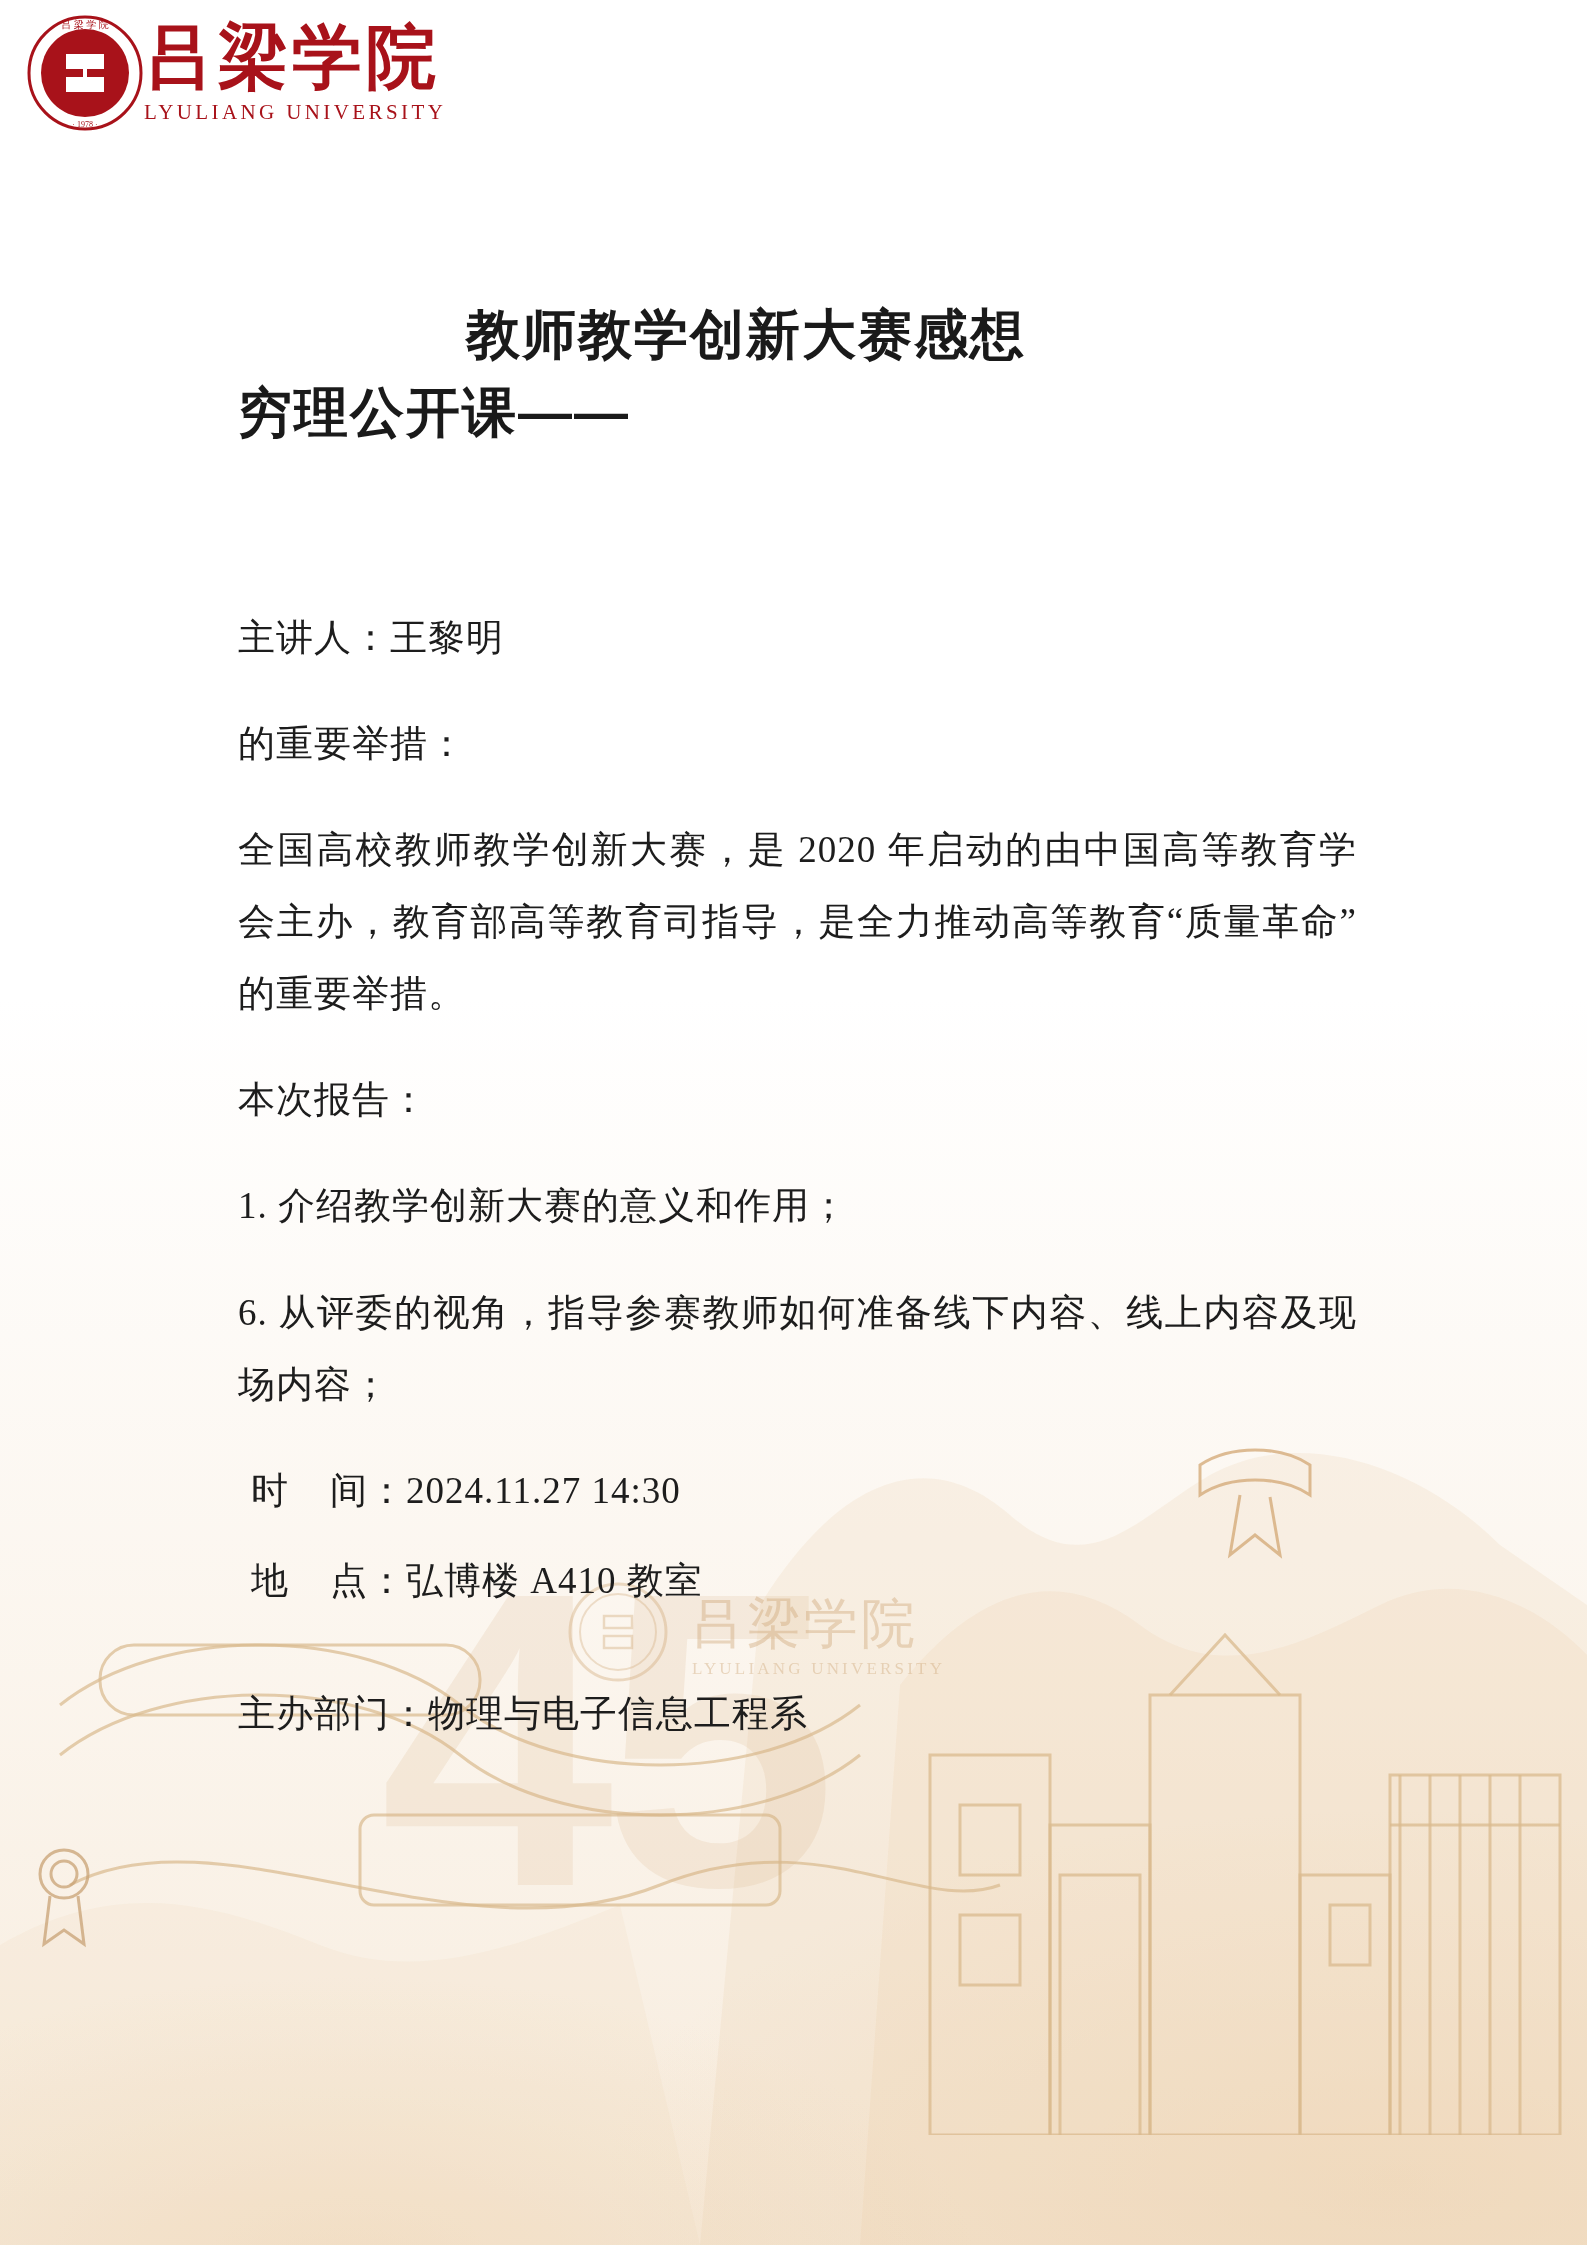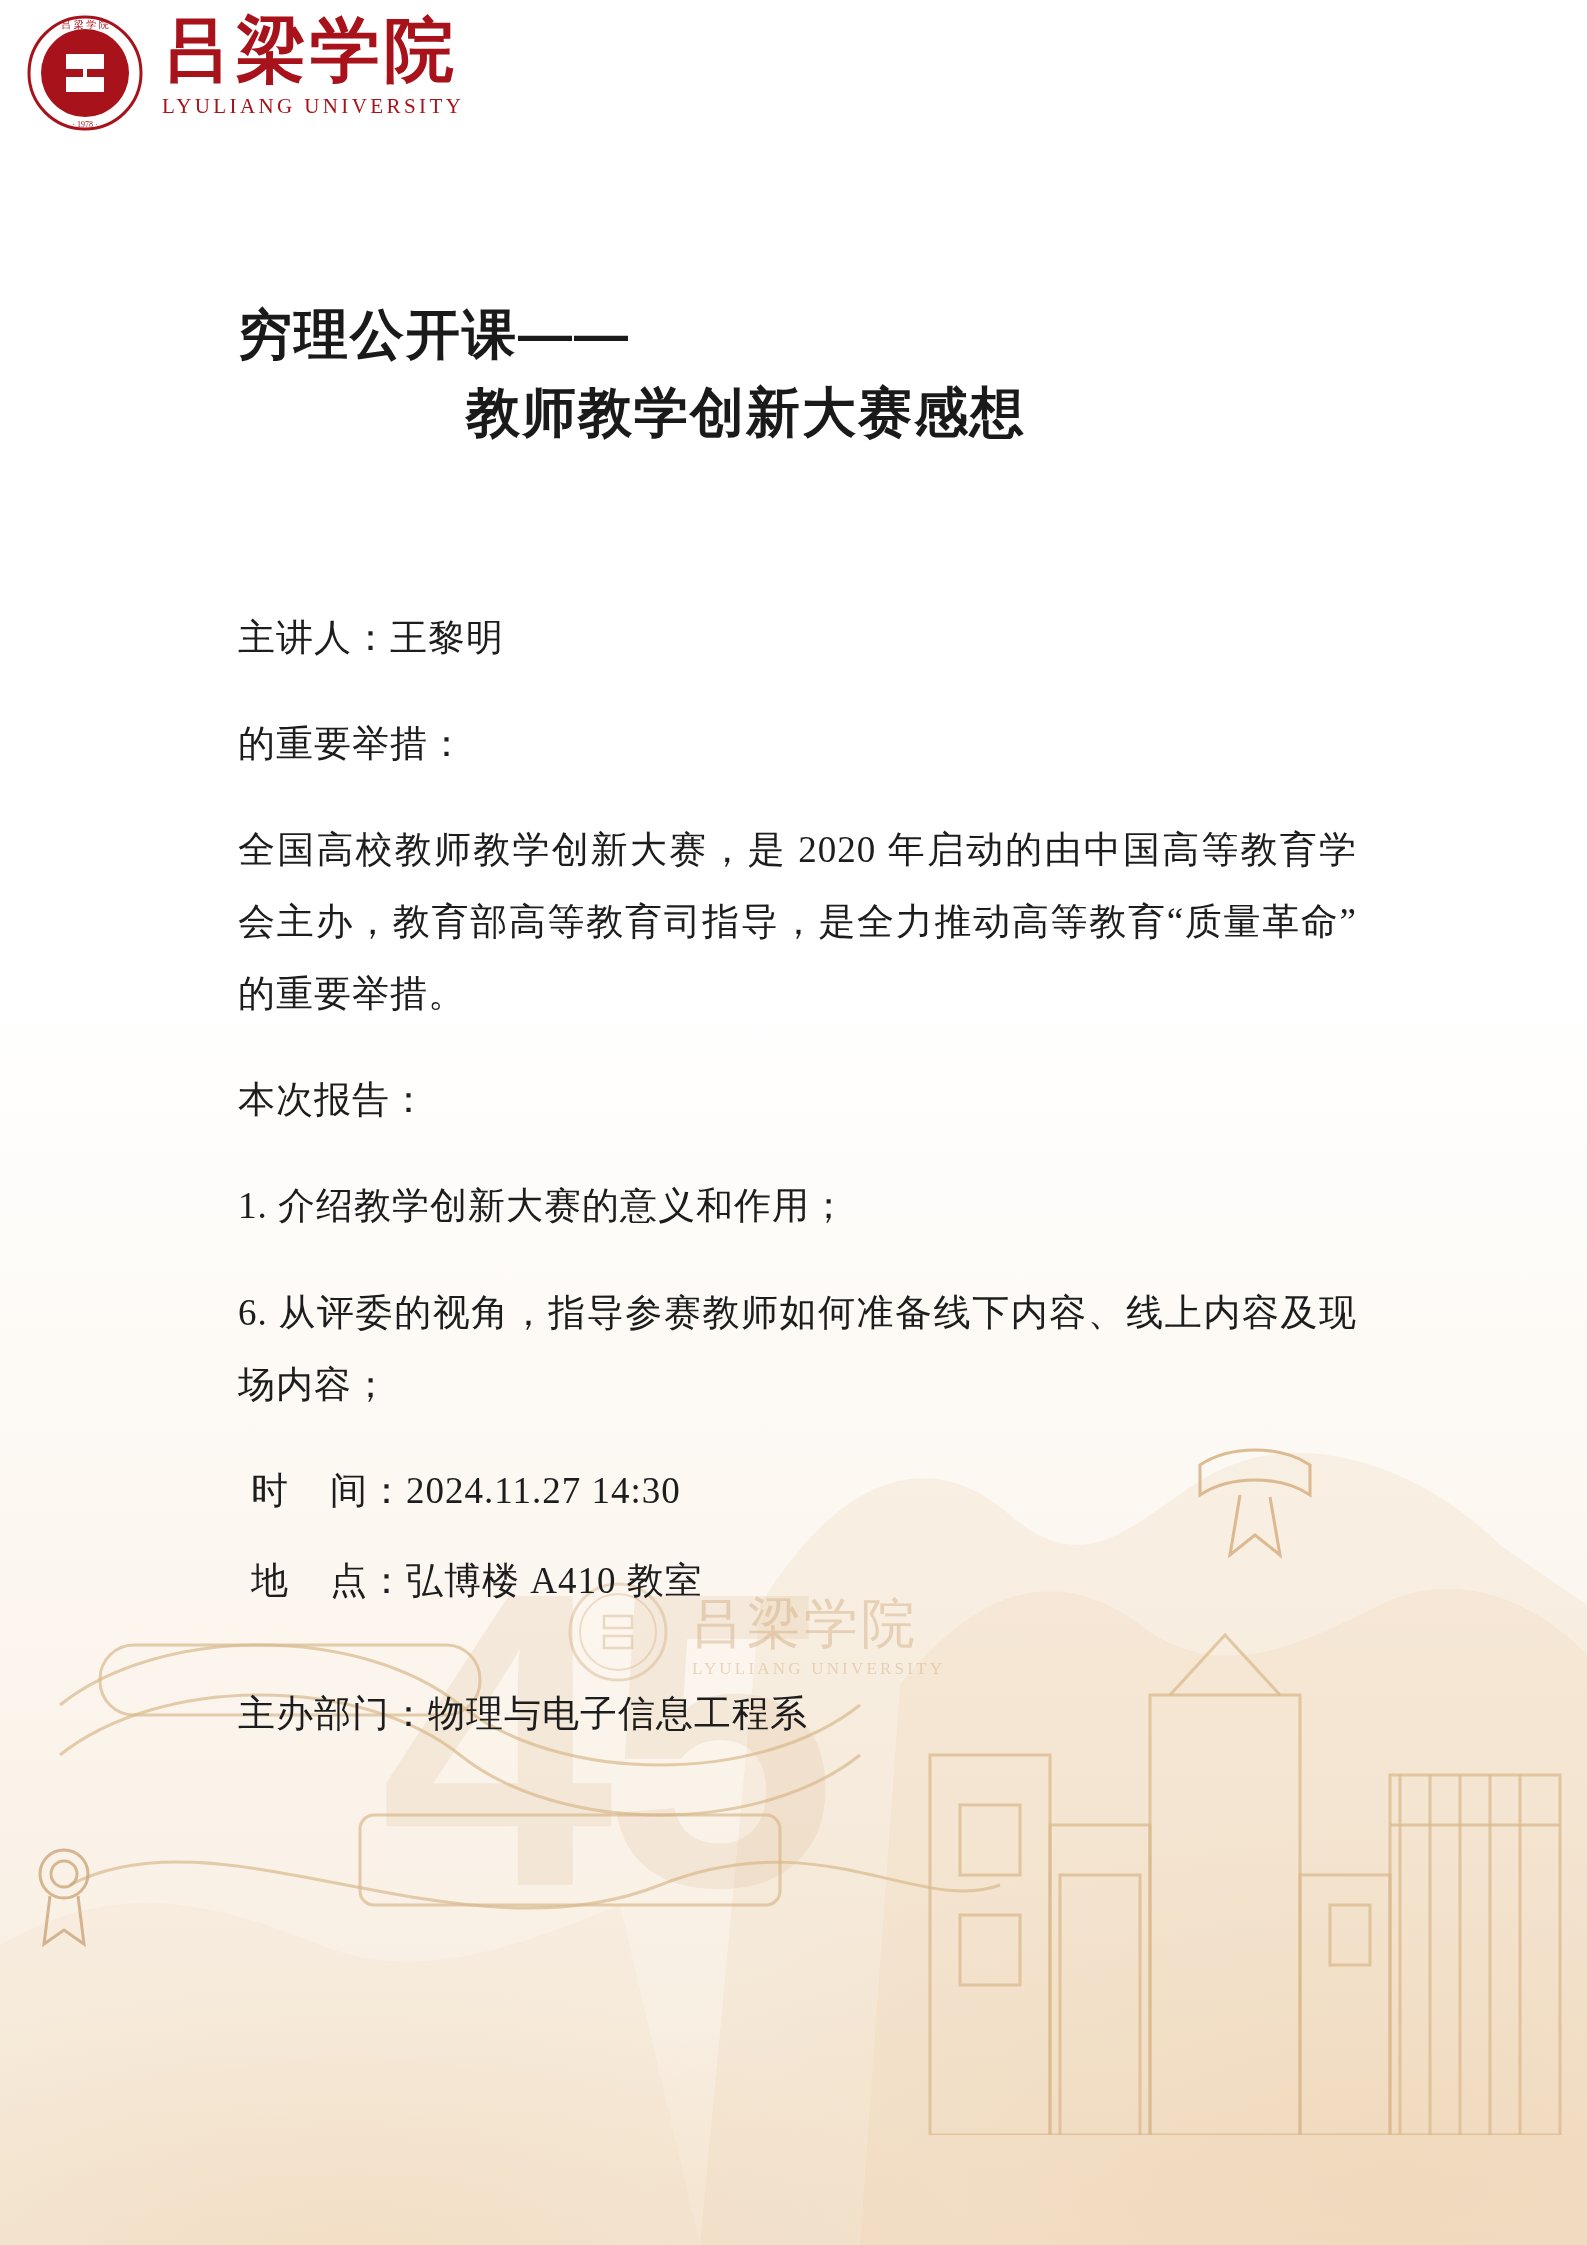--- a/index.html
+++ b/index.html
@@ -76,22 +76,21 @@
     letter-spacing: 4px;
     font-weight: 700;
   }
 
   
   .header {
     position: absolute;
     left: 26px;
     top: 14px;
     display: flex;
-    align-items: flex-start;
-    gap: 18px;
+    align-items: center;
     z-index: 5;
   }
   .seal {
     width: 118px;
     height: 118px;
     flex: none;
   }
   .brand-cn {
     font-family: "Liberation Serif", serif;
     font-size: 70px;
@@ -242,22 +241,22 @@
     </svg>
     <div>
       <div class="brand-cn">吕梁学院</div>
       <div class="brand-en">LYULIANG UNIVERSITY</div>
     </div>
   </div>
 
   <div class="content">
 
     <div class="title-block">
+      <div class="title-line second">教师教学创新大赛感想</div>
       <div class="title-line">穷理公开课——</div>
-      <div class="title-line second">教师教学创新大赛感想</div>
     </div>
 
     <div class="body-block">
       <p class="para">主讲人：王黎明</p>
       <p class="para">的重要举措：</p>
       <p class="para">全国高校教师教学创新大赛，是 2020 年启动的由中国高等教育学会主办，教育部高等教育司指导，是全力推动高等教育“质量革命”的重要举措。</p>
       <p class="para">本次报告：</p>
       <p class="para hang">1. 介绍教学创新大赛的意义和作用；</p>
       <p class="para hang">6. 从评委的视角，指导参赛教师如何准备线下内容、线上内容及现场内容；</p>
       <p class="meta-line">时    间：2024.11.27 14:30</p>

